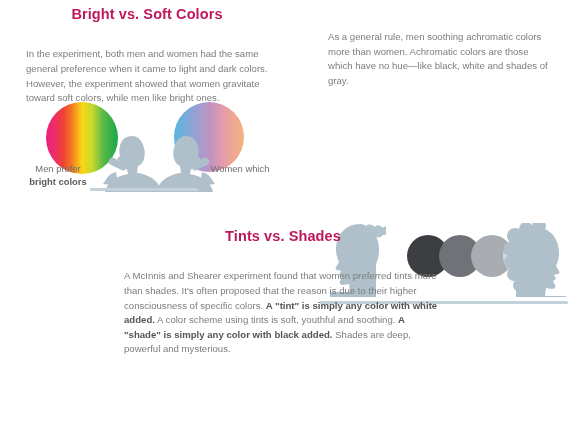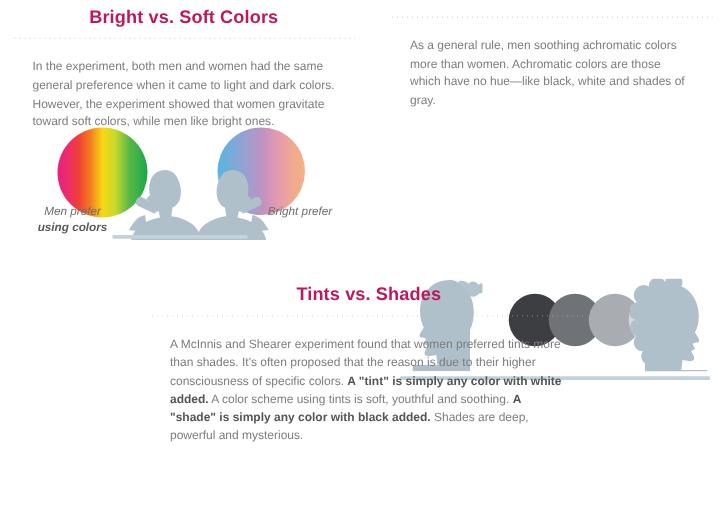--- a/index.html
+++ b/index.html
@@ -39,24 +39,24 @@
     line-height: 1.52;
     color: #7d7d7d;
     margin: 16px;
     text-align: left;
   }
   .body-text b { color: #555555; font-weight: bold; }
 
   
   #panel-bright { left: 10px;  top: 6px;  width: 274px; }
   #panel-achromatic { left: 312px; top: 6px; width: 258px; }
-  #panel-tints { left: 120px; top: 228px; width: 350px; }
+  #panel-tints { left: 108px; top: 228px; width: 350px; }
 
   
-  .figure { position: relative; font-style: italic; }
+  .figure { position: relative; }
   #fig-bright { left: 6px; top: 100px; width: 285px; height: 105px; }
   #fig-achromatic { left: 312px; top: 112px; width: 262px; height: 95px; }
 
   .ground {
     position: absolute;
     height: 3px;
     background: #c3d2da;
     border-radius: 1px;
   }
 
@@ -129,25 +129,25 @@
       <path fill="#afc0cb" d="M30 2c-6 0-11 4-12 10-1 4-1 7 0 10l-2 2c-1 1-1 2 0 2l2 1-1 3 2 1-1 3c0 1 1 2 3 2l4-1 1 5c-6 1-11 3-15 6-4 3-7 7-8 12h56c-1-7-5-12-11-15-4-2-9-4-13-4l1-7c3-1 5-4 6-7 1-4 1-8 0-11C40 6 36 2 30 2z"></path>
       <path fill="#afc0cb" d="M14 38c-4 1-7 3-9 6l-4 6 8 1 6-7z"></path>
       <path fill="#afc0cb" d="M24 30l-12-6c-2-1-4 0-5 2s0 4 2 5l13 6z"></path>
     </svg>
   </div>
 
   <div class="ground" style="left:84px; top:88px; width:108px;"></div>
 
   <div class="cap-label" style="left:4px; top:62px; width:96px;">
     <span class="light">Men prefer</span>
-    <span class="strong">using colors</span>
+    <span class="strong">bright colors</span>
   </div>
 
   <div class="cap-label" style="left:186px; top:62px; width:96px;">
-    <span class="light">Bright prefer</span>
+    <span class="light">Women which</span>
   </div>
 </div>
 
 <div class="panel figure" id="fig-achromatic">
 
   <div class="silhouette" style="left:18px; top:6px;">
     <svg width="56" height="74" viewBox="0 0 56 74" aria-hidden="true">
       <path fill="#afc0cb" d="M30 1c-8 0-14 3-18 8-4 4-6 10-6 17 0 5 1 9 3 13l-3 5c-1 2 0 3 2 3l3 1-2 4 3 2-2 4c-1 2 0 4 3 4l6-1 1 8-20 0v5h46V41c2-4 3-9 3-14 0-8-2-14-7-19C38 3 34 1 30 1z"></path>
       <path fill="#afc0cb" d="M37 2c3-1 6 0 8 2 2-3 6-2 8 1 2-3 5-1 5 2 0 3-2 5-5 5-2 3-6 3-8 1-3 2-7 1-8-2-1-4 0-8 0-9z" opacity="0.95"></path>
     </svg>

